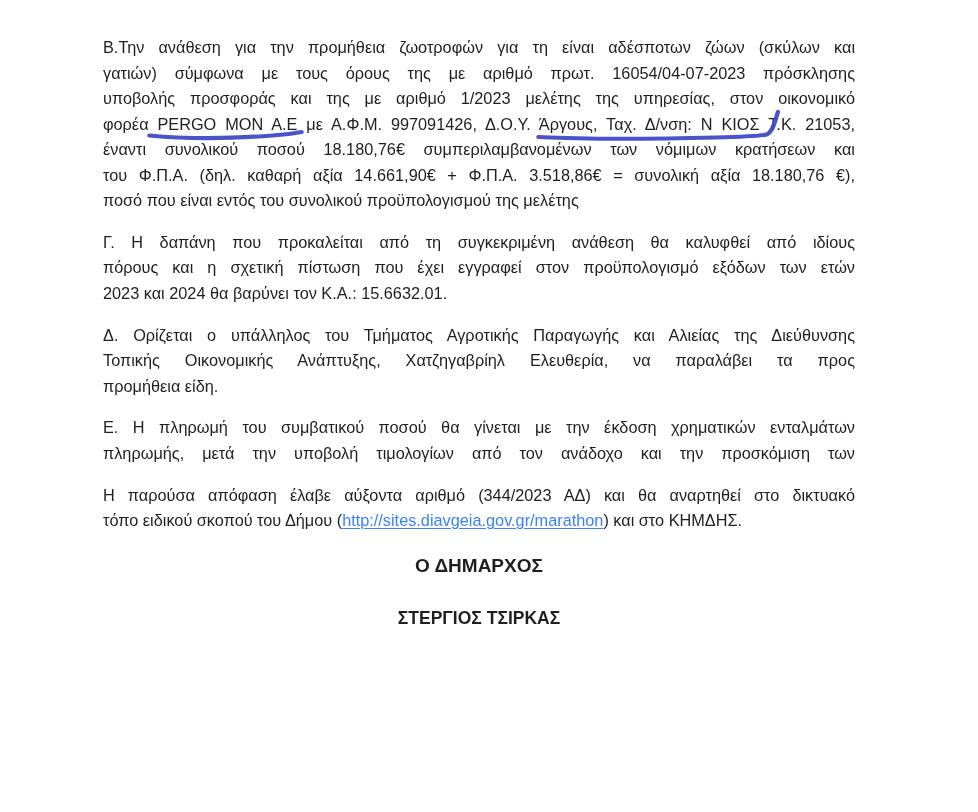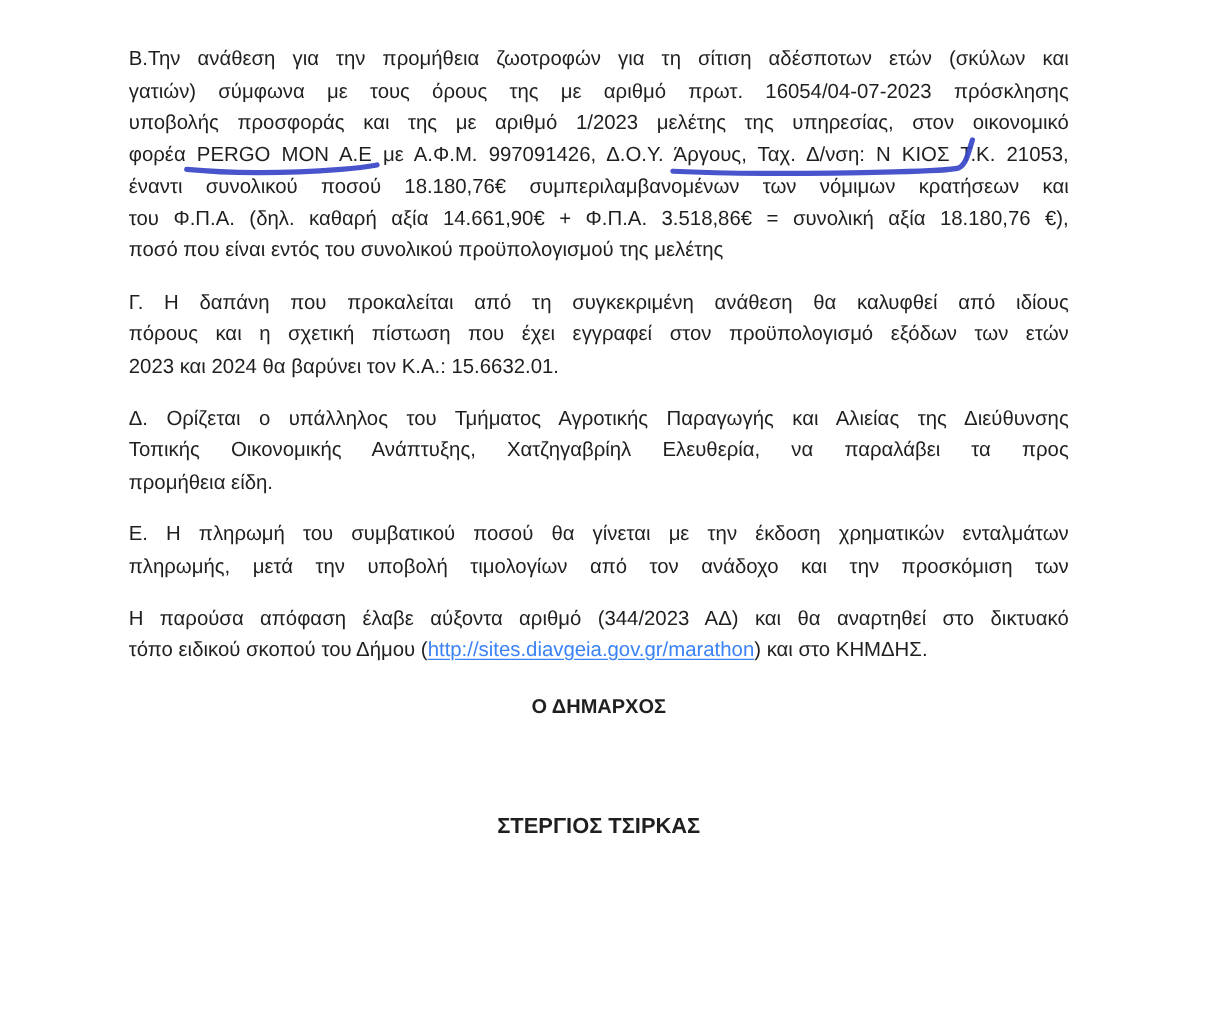--- a/index.html
+++ b/index.html
@@ -54,38 +54,38 @@
     stroke-linecap: round;
     stroke-linejoin: round;
     vector-effect: non-scaling-stroke;
     opacity: 0.93;
   }
 
   .sig-title {
     margin-top: 19px;
     text-align: center;
     font-weight: bold;
-    font-size: 16px;
+    font-size: 19px;
   }
   .sig-name {
-    margin-top: 70px;
+    margin-top: 28px;
     text-align: center;
     font-weight: bold;
     font-size: 17.5px;
   }
 </style>
 </head>
 <body style="background: rgb(255, 255, 255);">
 
 <div class="page">
   <div class="content" style="color: rgb(31, 31, 31);">
 
     <p class="para">
       </p>
-      <div class="jline">Β.Την ανάθεση για την προμήθεια ζωοτροφών για τη σίτιση αδέσποτων ετών (σκύλων και</div>
+      <div class="jline">Β.Την ανάθεση για την προμήθεια ζωοτροφών για τη είναι αδέσποτων ζώων (σκύλων και</div>
       <div class="jline">γατιών) σύμφωνα με τους όρους της με αριθμό πρωτ. 16054/04-07-2023 πρόσκλησης</div>
       <div class="jline">υποβολής προσφοράς και της με αριθμό 1/2023 μελέτης της υπηρεσίας, στον οικονομικό</div>
       <div class="jline"><span>φορέα </span><span class="pen pen-1">PERGO MON A.E<svg viewBox="0 0 100 13" preserveAspectRatio="none">
             <path d="M1.5,7.5 C25,11 55,10.5 80,7.5 C88,6.5 95,5 98.5,4" stroke="#3a48c8"></path>
           </svg></span><span> με Α.Φ.Μ. 997091426, Δ.Ο.Υ. </span><span class="pen pen-2">Άργους, Ταχ. Δ/νση: Ν ΚΙΟΣ Τ.Κ.<svg viewBox="0 0 100 34" preserveAspectRatio="none">
             <path d="M0.5,29 C20,31.5 45,31 68,29.5 C78,28.8 85,28.3 87.5,26.5 C90,24 90.8,12 91.8,4" stroke="#3a48c8"></path>
           </svg></span><span> 21053,</span></div>
       <div class="jline">έναντι συνολικού ποσού 18.180,76€ συμπεριλαμβανομένων των νόμιμων κρατήσεων και</div>
       <div class="jline">του Φ.Π.Α. (δηλ. καθαρή αξία 14.661,90€ + Φ.Π.Α. 3.518,86€ = συνολική αξία 18.180,76 €),</div>
       <div class="lline">ποσό που είναι εντός του συνολικού προϋπολογισμού της μελέτης</div>

